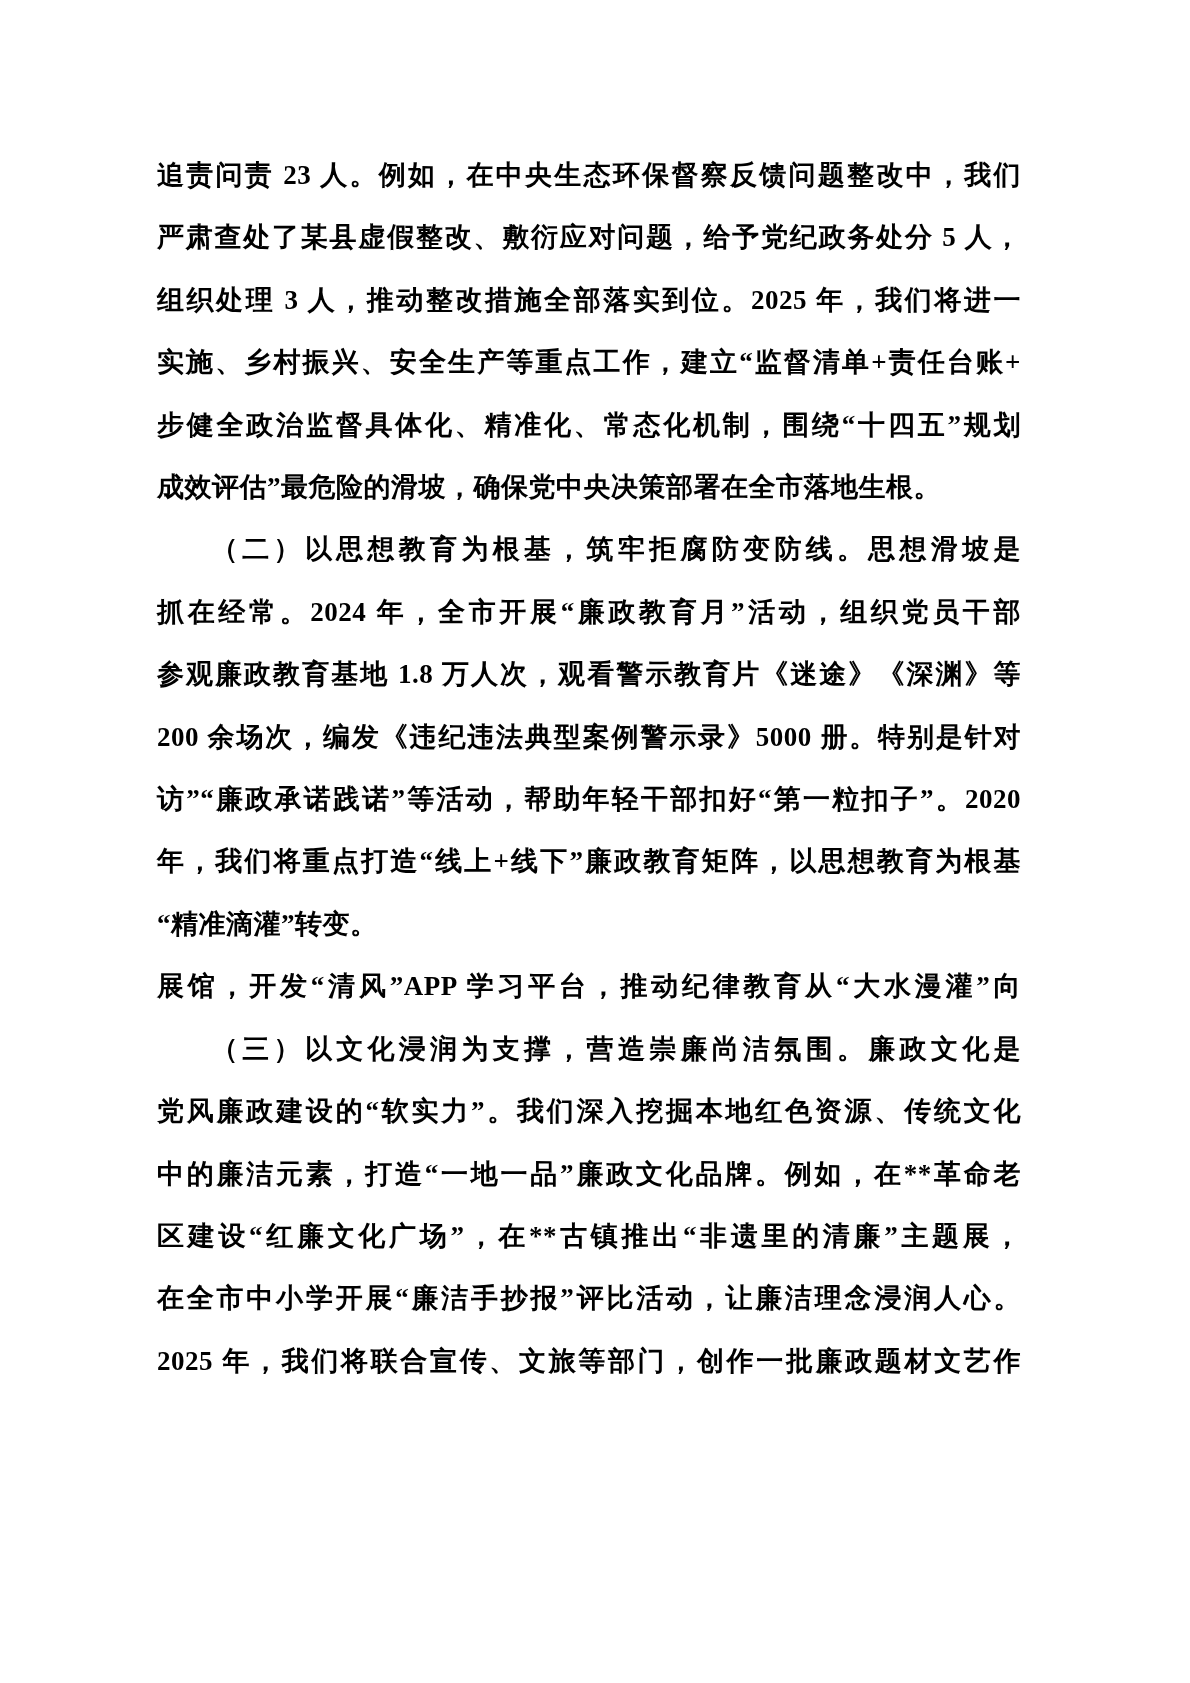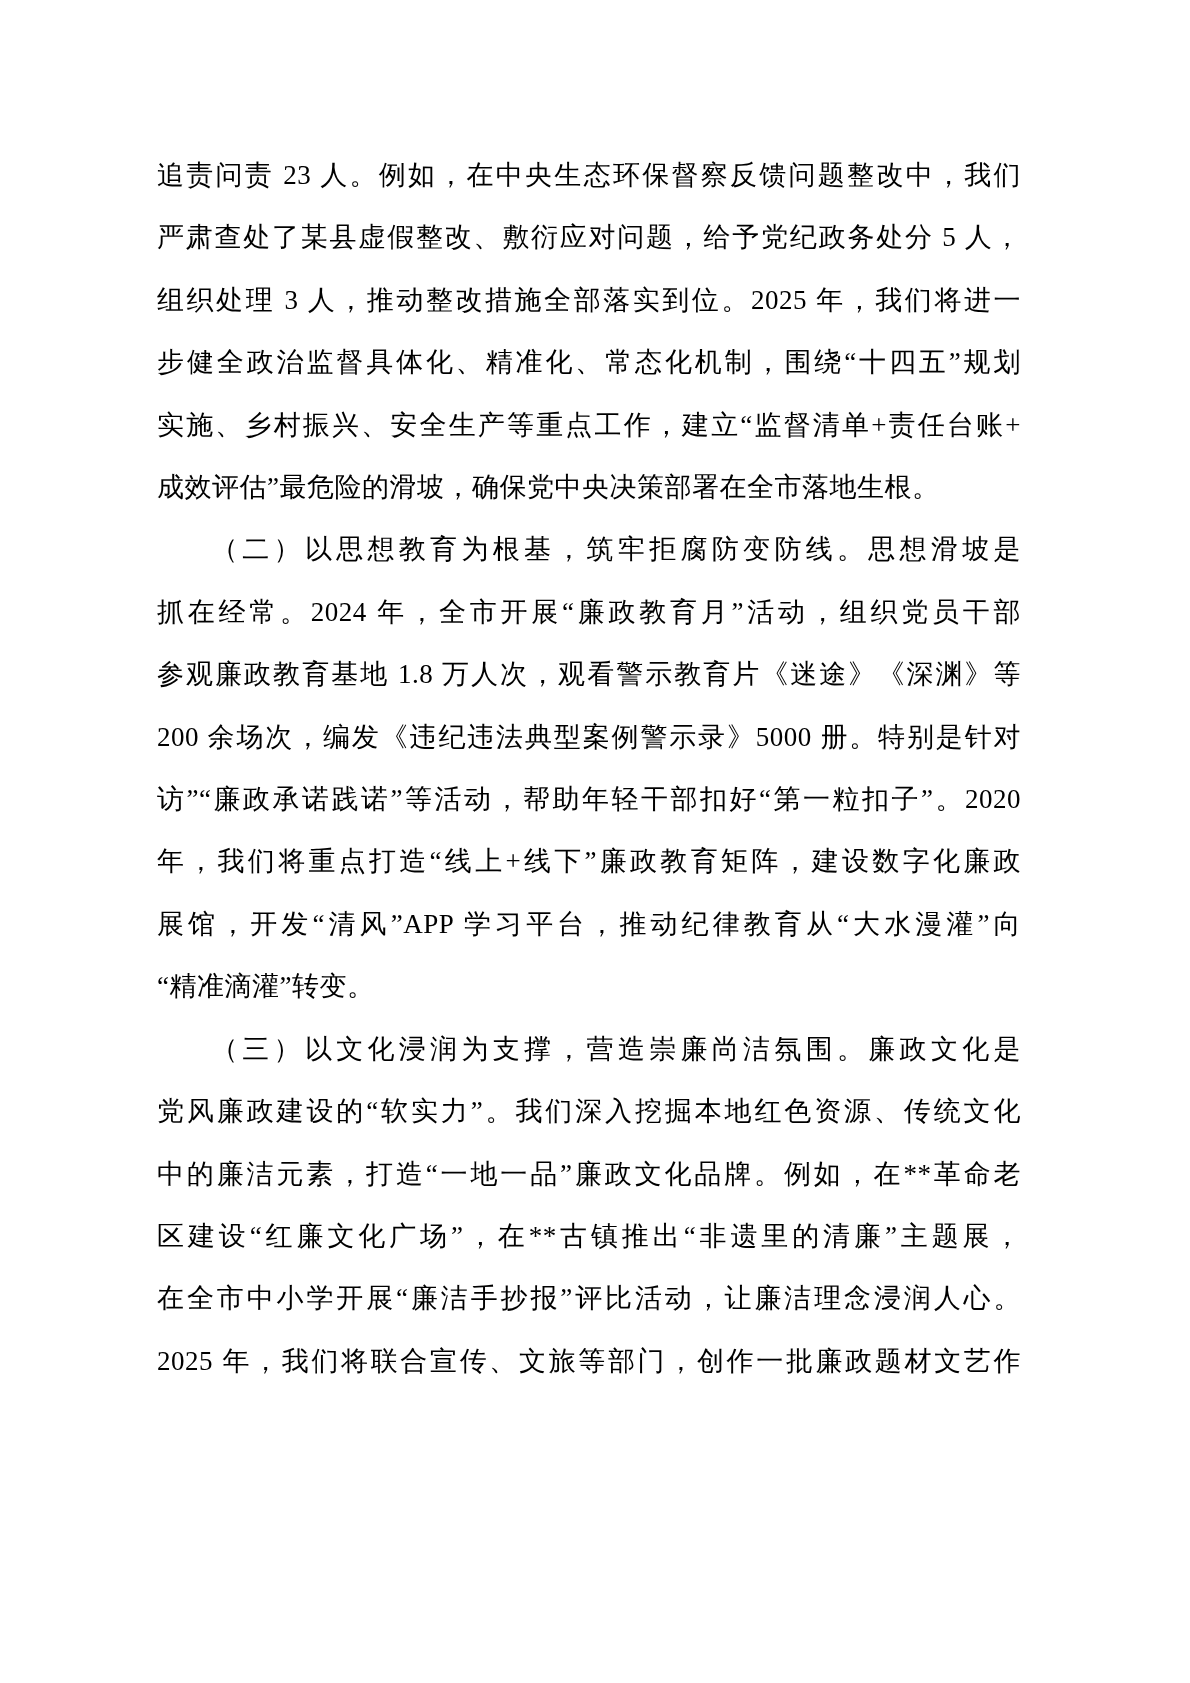--- a/index.html
+++ b/index.html
@@ -22,47 +22,48 @@
     width: 864px;
   }
   .line {
     font-size: 27px;
     line-height: 62.4px;
     color: #000000;
     white-space: nowrap;
     text-align: justify;
     text-align-last: justify;
     letter-spacing: 0.5px;
+    font-weight: bold;
   }
   .line.indent {
     padding-left: 54px; 
   }
   .line.para-end {
     text-align-last: left;
   }
 </style>
 </head>
 <body>
 
 <div class="page">
   <div class="text-block">
       <div class="line">追责问责 23 人。例如，在中央生态环保督察反馈问题整改中，我们</div>
       <div class="line">严肃查处了某县虚假整改、敷衍应对问题，给予党纪政务处分 5 人，</div>
       <div class="line">组织处理 3 人，推动整改措施全部落实到位。2025 年，我们将进一</div>
+      <div class="line">实施、乡村振兴、安全生产等重点工作，建立“监督清单+责任台账+</div>
       <div class="line">步健全政治监督具体化、精准化、常态化机制，围绕“十四五”规划</div>
-      <div class="line">实施、乡村振兴、安全生产等重点工作，建立“监督清单+责任台账+</div>
       <div class="line para-end">成效评估”最危险的滑坡，确保党中央决策部署在全市落地生根。</div>
       <div class="line indent">（二）以思想教育为根基，筑牢拒腐防变防线。思想滑坡是</div>
       <div class="line">抓在经常。2024 年，全市开展“廉政教育月”活动，组织党员干部</div>
       <div class="line">参观廉政教育基地 1.8 万人次，观看警示教育片《迷途》《深渊》等</div>
       <div class="line">200 余场次，编发《违纪违法典型案例警示录》5000 册。特别是针对</div>
       <div class="line">访”“廉政承诺践诺”等活动，帮助年轻干部扣好“第一粒扣子”。2020</div>
-      <div class="line">年，我们将重点打造“线上+线下”廉政教育矩阵，建设数字化廉政</div>
+      <div class="line">年，我们将重点打造“线上+线下”廉政教育矩阵，以思想教育为根基</div>
+      <div class="line para-end">“精准滴灌”转变。</div>
       <div class="line">展馆，开发“清风”APP 学习平台，推动纪律教育从“大水漫灌”向</div>
-      <div class="line para-end">“精准滴灌”转变。</div>
       <div class="line indent">（三）以文化浸润为支撑，营造崇廉尚洁氛围。廉政文化是</div>
       <div class="line">党风廉政建设的“软实力”。我们深入挖掘本地红色资源、传统文化</div>
       <div class="line">中的廉洁元素，打造“一地一品”廉政文化品牌。例如，在**革命老</div>
       <div class="line">区建设“红廉文化广场”，在**古镇推出“非遗里的清廉”主题展，</div>
       <div class="line">在全市中小学开展“廉洁手抄报”评比活动，让廉洁理念浸润人心。</div>
       <div class="line">2025 年，我们将联合宣传、文旅等部门，创作一批廉政题材文艺作</div>
     </div>
 </div>
 
 </body></html>

